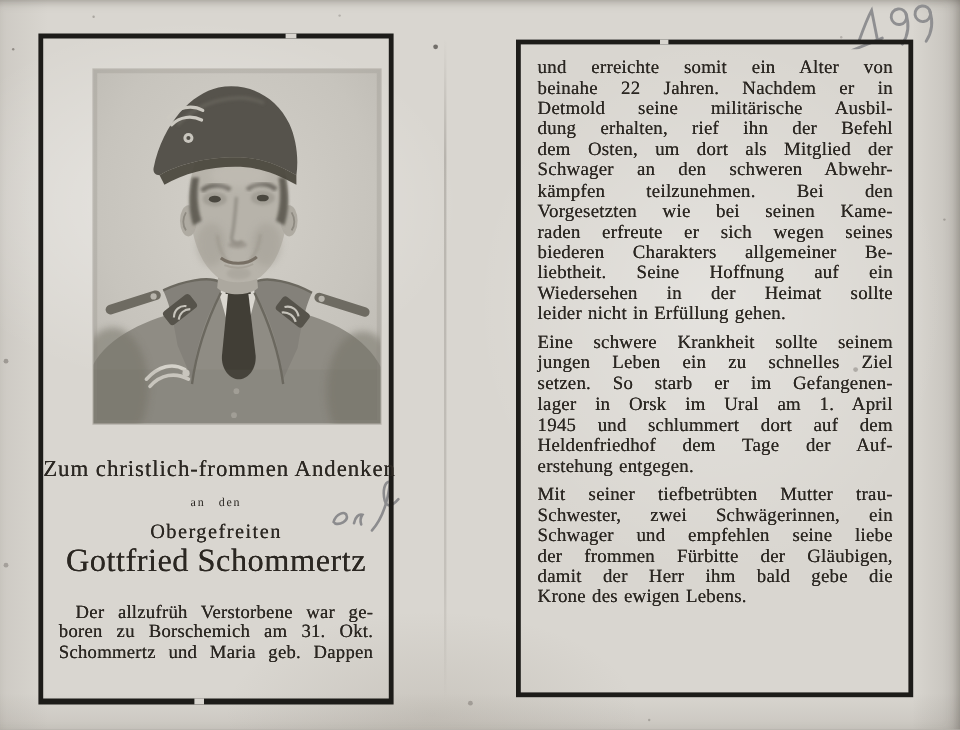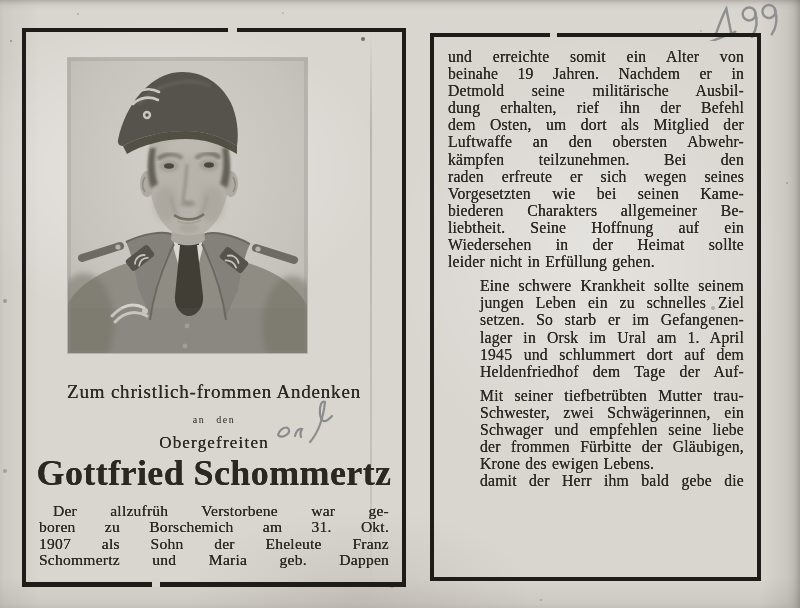--- a/index.html
+++ b/index.html
@@ -9,48 +9,48 @@
     background:
       radial-gradient(ellipse 320px 220px at 20% 28%, rgba(255,255,255,.38), rgba(255,255,255,0) 70%),
       radial-gradient(ellipse 280px 320px at 74% 42%, rgba(255,255,255,.30), rgba(255,255,255,0) 70%),
       radial-gradient(ellipse 240px 120px at 45% 98%, rgba(110,100,86,.14), rgba(110,100,86,0) 72%),
       linear-gradient(90deg, rgba(100,92,82,.10), rgba(0,0,0,0) 5%, rgba(0,0,0,0) 95%, rgba(80,74,66,.16)),
       linear-gradient(0deg, rgba(90,82,72,.12), rgba(0,0,0,0) 5%),
       #d9d6d0;
     box-shadow: inset 0 6px 10px -7px rgba(60,54,46,.5), inset -8px 0 12px -8px rgba(60,54,46,.45);
   }
   .page { position:absolute; box-sizing:border-box; border:4px solid #1d1c19; }
-  .page-left  { left:22px;  top:28px; width:384px; height:559px; border-bottom-width:5px; }
+  .page-left  { left:32px;  top:28px; width:296px; height:559px; border-bottom-width:5px; }
   .page-right { left:430px; top:33px; width:331px; height:548px; }
   .border-gap { position:absolute; background:#d8d5cf; }
   .gap-lt { left:202px; top:-4px;   width:9px; height:4px; }
   .gap-lb { left:126px; bottom:-5px; width:8px; height:5px; }
   .gap-rt { left:116px; top:-4px;   width:7px; height:4px; }
 
   .photo { position:absolute; left:42px; top:26px; width:239px; height:295px;
            box-shadow:0 0 0 1px rgba(120,115,106,.35); }
   .photo svg { display:block; width:100%; height:100%; }
 
   .centered { position:absolute; left:0; right:0; text-align:center; white-space:nowrap; }
   .dedication1 { top:349px; font-size:19px;  letter-spacing:0.8px; text-shadow:0 0 .5px currentColor; }
   .dedication2 { top:382px; font-size:10px;  letter-spacing:1.5px; word-spacing:7px; }
   .rank        { top:401px; font-size:17px; letter-spacing:1.2px; text-shadow:0 0 .4px currentColor; }
-  .name        { top:420px; font-size:36px; font-weight:bold; letter-spacing:0.4px; text-shadow:0 0 .5px currentColor;text-align:center; }
+  .name        { top:420px; font-size:27px; font-weight:normal; letter-spacing:0.4px; text-shadow:0 0 .5px currentColor;text-align:center; }
 
   .bio { position:absolute; left:13px; right:13px; top:471px; }
   .bio .line { font-size:15.6px; line-height:16.4px; }
 
   .line { text-align:justify; text-align-last:justify; word-spacing:1px;
           letter-spacing:0.2px; text-shadow:0 0 .45px currentColor; white-space:normal; }
   .line.end { text-align-last:start; }
   .line.indent { text-indent:14px; }
 
   .rp-text { position:absolute; left:14px; right:13px; top:11px; }
   .rp-text .line { font-size:15.7px; line-height:17.1px; }
-  .para + .para { margin-top:7px;margin-left:32px; }
+  .para + .para { margin-top:7px; }
 
   .pencil { position:absolute; }
   .pencil svg { display:block; width:100%; height:100%; }
   .fold-shadow { position:absolute; left:370px; top:32px; width:2px; height:552px;
     background:linear-gradient(rgba(90,84,76,0), rgba(90,84,76,.26) 18%, rgba(90,84,76,.16) 82%, rgba(90,84,76,0)); }
 
   .speckles { position:absolute; left:0; top:0; width:2px; height:2px; border-radius:50%;
     box-shadow:
       10px 40px 0 rgba(70,64,58,.45), 77px 13px 0 rgba(70,64,58,.32),
       362px 38px 0 1px rgba(45,42,38,.6), 712px 307px 0 1px rgba(70,64,58,.3),
@@ -188,56 +188,56 @@
     </div>
 
     <div class="centered dedication1">Zum christlich-frommen Andenken</div>
     <div class="centered dedication2">an den</div>
     <div class="centered rank">Obergefreiten</div>
     <div class="centered name">Gottfried Schommertz</div>
 
     <div class="bio">
       <div class="line indent">Der allzufrüh Verstorbene war ge-</div>
       <div class="line">boren zu Borschemich am 31. Okt.</div>
-      <div class="line">1907 als Sohn der Eheleute Franz</div>
       <div class="line">Schommertz und Maria geb. Dappen</div>
     </div>
   </div>
 
   <div class="page page-right">
     <div class="border-gap gap-rt"></div>
 
     <div class="rp-text">
       <div class="para">
         <div class="line">und erreichte somit ein Alter von</div>
-        <div class="line">beinahe 19 Jahren. Nachdem er in</div>
+        <div class="line">beinahe 22 Jahren. Nachdem er in</div>
         <div class="line">Detmold seine militärische Ausbil-</div>
         <div class="line">dung erhalten, rief ihn der Befehl</div>
         <div class="line">dem Osten, um dort als Mitglied der</div>
-        <div class="line">Luftwaffe an den obersten Abwehr-</div>
+        <div class="line">Schwager an den schweren Abwehr-</div>
         <div class="line">kämpfen teilzunehmen. Bei den</div>
+        <div class="line">Vorgesetzten wie bei seinen Kame-</div>
         <div class="line">raden erfreute er sich wegen seines</div>
-        <div class="line">Vorgesetzten wie bei seinen Kame-</div>
         <div class="line">biederen Charakters allgemeiner Be-</div>
         <div class="line">liebtheit. Seine Hoffnung auf ein</div>
         <div class="line">Wiedersehen in der Heimat sollte</div>
         <div class="line end">leider nicht in Erfüllung gehen.</div>
       </div>
       <div class="para">
         <div class="line">Eine schwere Krankheit sollte seinem</div>
         <div class="line">jungen Leben ein zu schnelles Ziel</div>
         <div class="line">setzen. So starb er im Gefangenen-</div>
         <div class="line">lager in Orsk im Ural am 1. April</div>
         <div class="line">1945 und schlummert dort auf dem</div>
         <div class="line">Heldenfriedhof dem Tage der Auf-</div>
+        <div class="line end">erstehung entgegen.</div>
       </div>
       <div class="para">
         <div class="line">Mit seiner tiefbetrübten Mutter trau-</div>
         <div class="line">Schwester, zwei Schwägerinnen, ein</div>
         <div class="line">Schwager und empfehlen seine liebe</div>
         <div class="line">der frommen Fürbitte der Gläubigen,</div>
+        <div class="line">damit der Herr ihm bald gebe die</div>
         <div class="line end">Krone des ewigen Lebens.</div>
-        <div class="line">damit der Herr ihm bald gebe die</div>
       </div>
     </div>
   </div>
 
 </div>
 
 </body></html>

